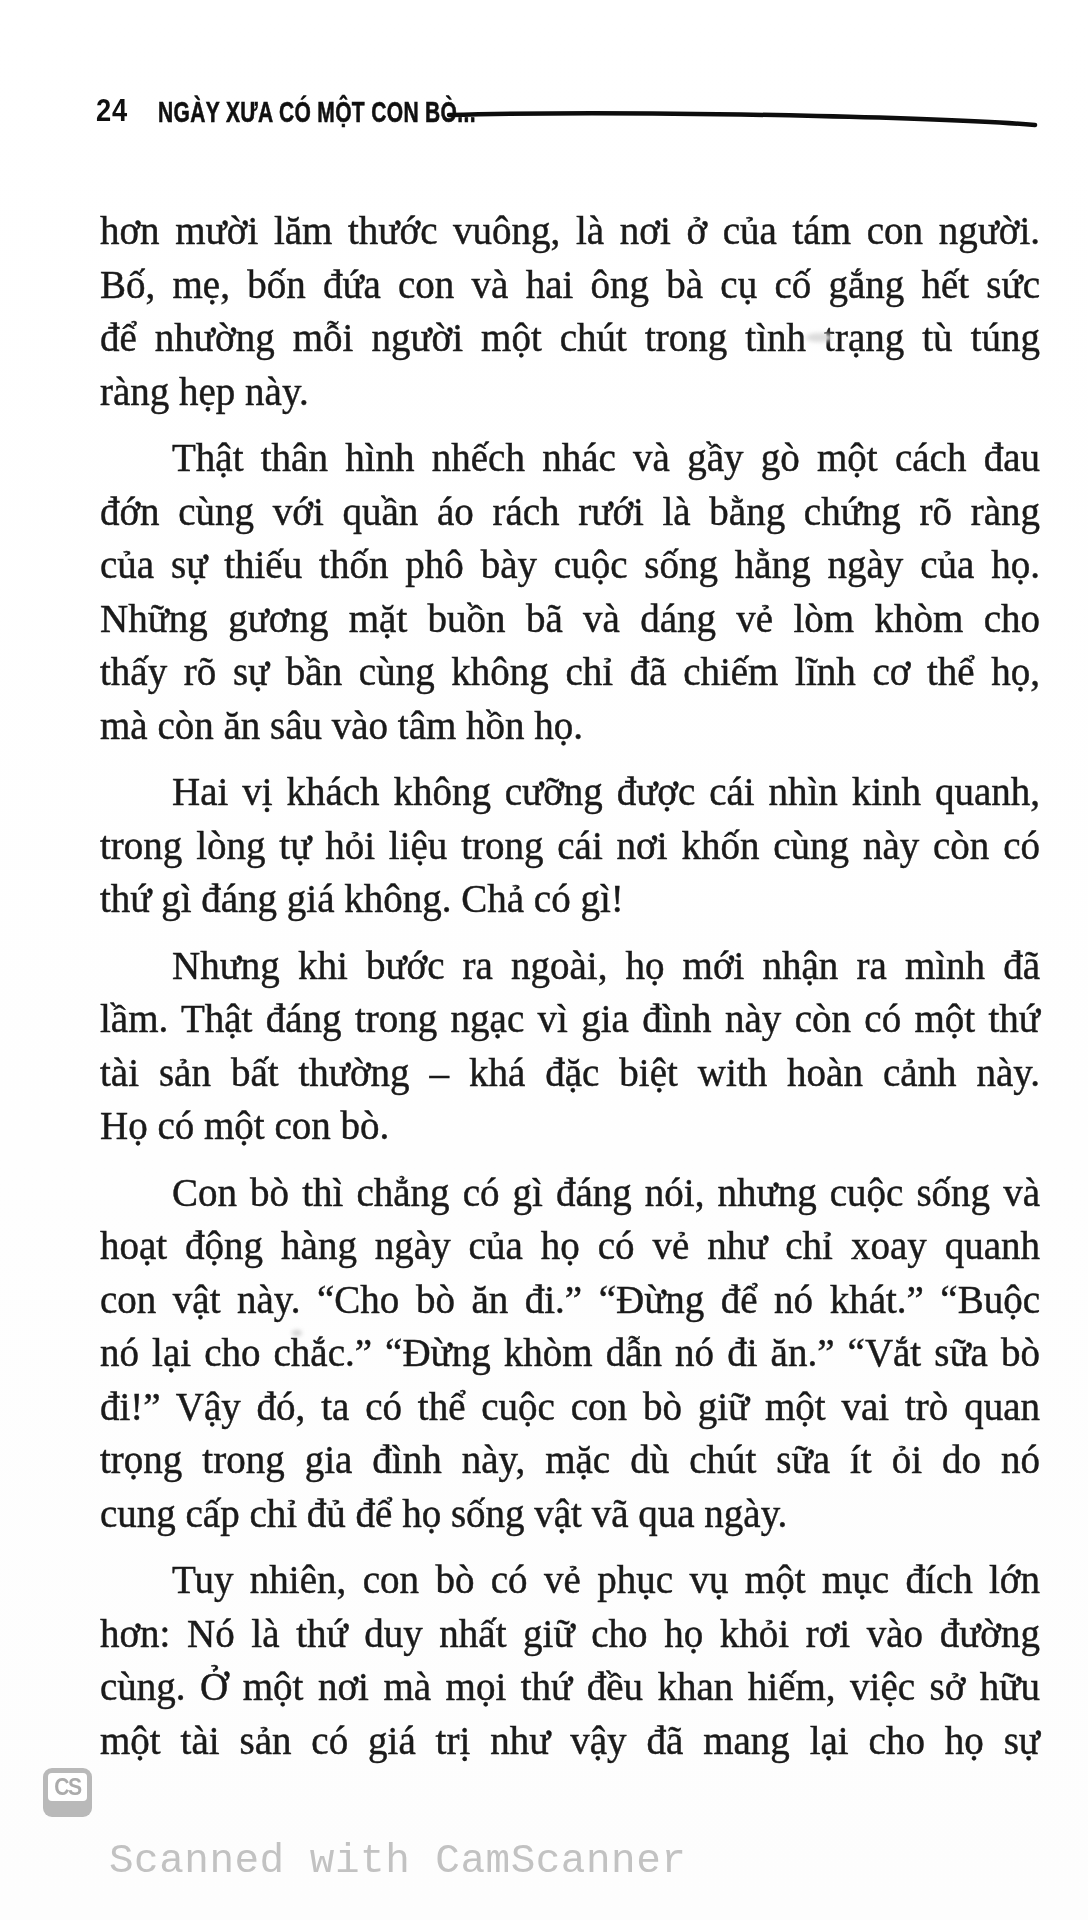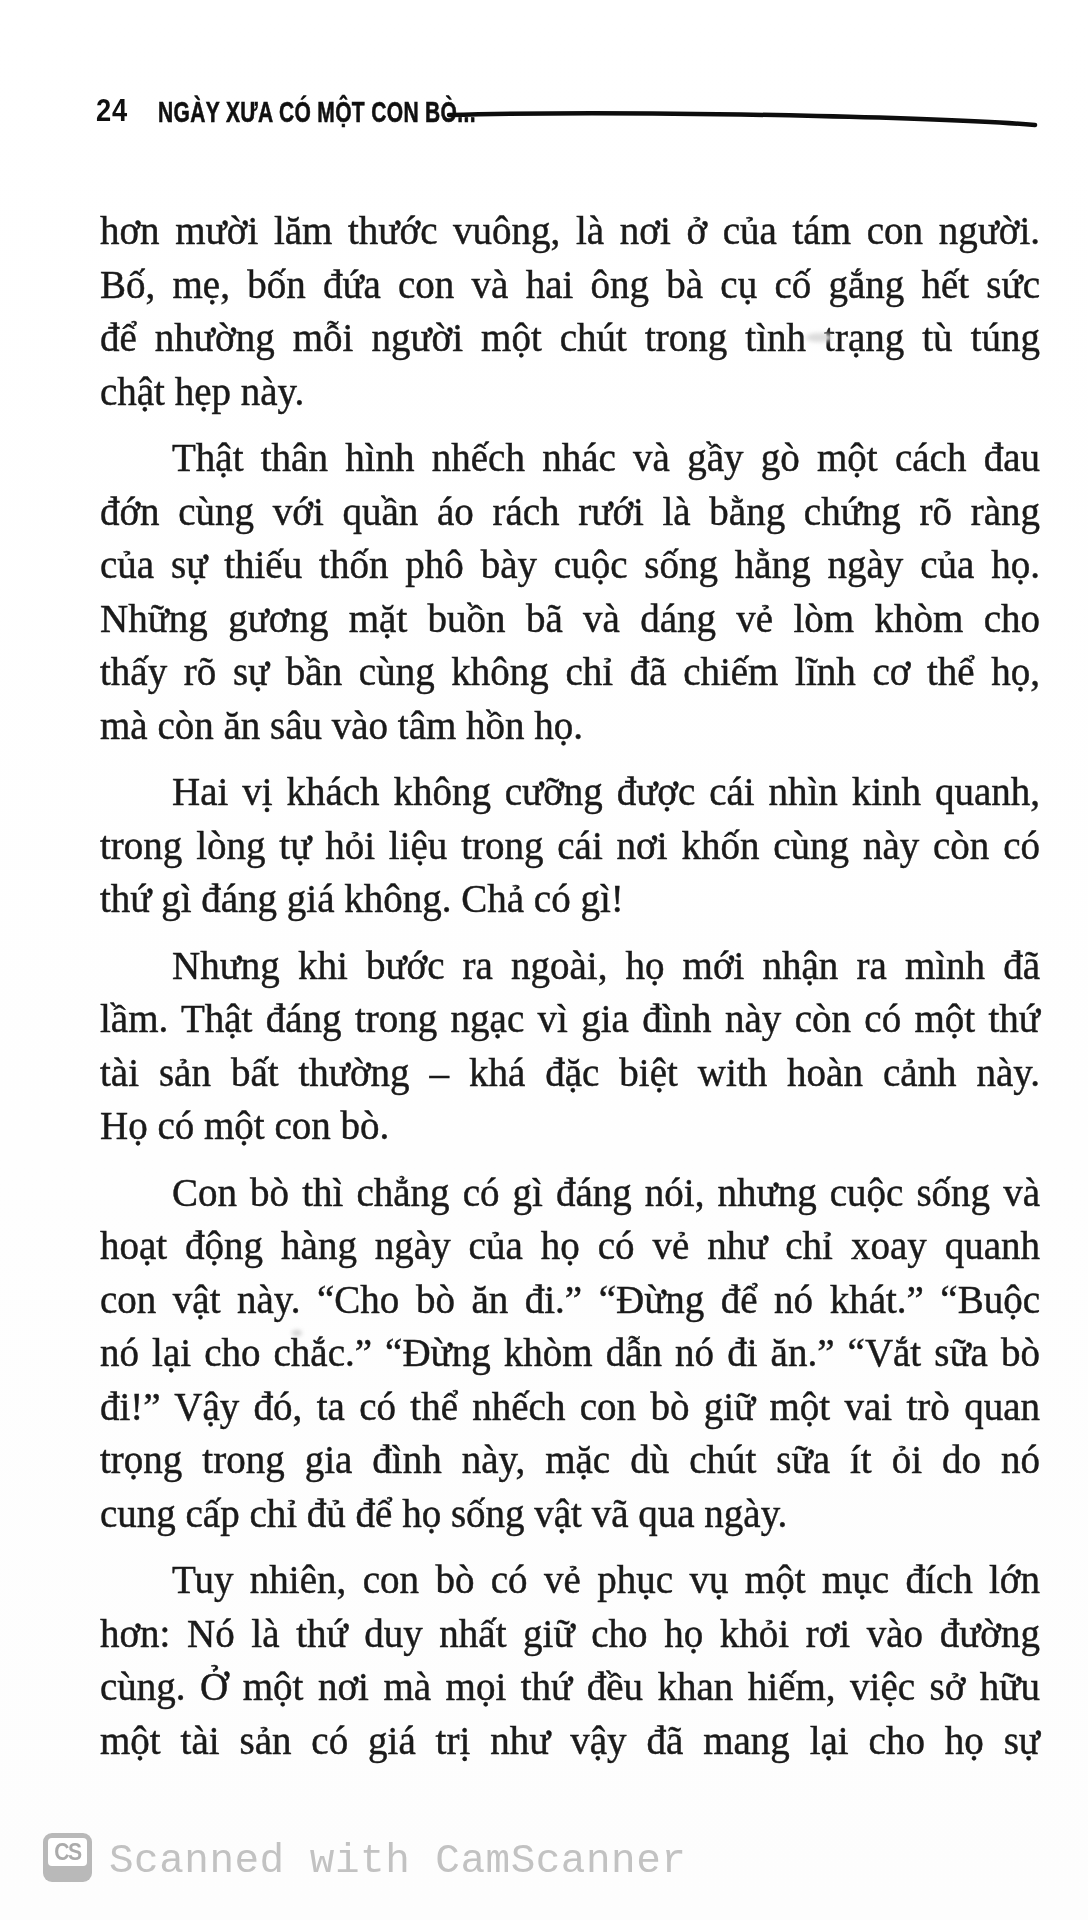--- a/index.html
+++ b/index.html
@@ -55,21 +55,21 @@
   
   .spot {
     position: absolute; border-radius: 50%;
     background: #dcdcdc; filter: blur(2px);
   }
   .spot.s1 { left: 806px; top: 333px; width: 26px; height: 9px; }
   .spot.s2 { left: 292px; top: 1330px; width: 10px; height: 6px; background:#cfcfcf; }
 
   
   .wm-icon {
-    position: absolute; left: 43px; top: 1833px;
+    position: absolute; left: 43px; top: 1768px;
     width: 49px; height: 49px;
     background: #b9b9b9; border-radius: 9px;
   }
   .wm-icon-inner {
     position: absolute; left: 5px; top: 5px;
     width: 39px; height: 28px;
     background: #ffffff; border-radius: 4px;
     display: flex; align-items: center; justify-content: center;
   }
   .wm-icon-inner span {
@@ -95,21 +95,21 @@
     <svg class="header-rule" viewBox="0 0 592 26" preserveAspectRatio="none">
       <path d="M2,9 C120,5.5 260,7.5 370,10 C460,12 540,15 588,19" fill="none" stroke="#0d0d0d" stroke-width="4.5" stroke-linecap="round"></path>
     </svg>
   </header>
 
   <main class="page-text" id="page-text" style="color: rgb(26, 26, 26);">
       <div class="para">
         <div class="line">hơn mười lăm thước vuông, là nơi ở của tám con người.</div>
         <div class="line">Bố, mẹ, bốn đứa con và hai ông bà cụ cố gắng hết sức</div>
         <div class="line">để nhường mỗi người một chút trong tình trạng tù túng</div>
-        <div class="line">chật hẹp này.</div>
+        <div class="line">ràng hẹp này.</div>
       </div>
       <div class="para indent">
         <div class="line">Thật thân hình nhếch nhác và gầy gò một cách đau</div>
         <div class="line">đớn cùng với quần áo rách rưới là bằng chứng rõ ràng</div>
         <div class="line">của sự thiếu thốn phô bày cuộc sống hằng ngày của họ.</div>
         <div class="line">Những gương mặt buồn bã và dáng vẻ lòm khòm cho</div>
         <div class="line">thấy rõ sự bần cùng không chỉ đã chiếm lĩnh cơ thể họ,</div>
         <div class="line">mà còn ăn sâu vào tâm hồn họ.</div>
       </div>
       <div class="para indent">
@@ -121,21 +121,21 @@
         <div class="line">Nhưng khi bước ra ngoài, họ mới nhận ra mình đã</div>
         <div class="line">lầm. Thật đáng trong ngạc vì gia đình này còn có một thứ</div>
         <div class="line">tài sản bất thường – khá đặc biệt with hoàn cảnh này.</div>
         <div class="line">Họ có một con bò.</div>
       </div>
       <div class="para indent">
         <div class="line">Con bò thì chẳng có gì đáng nói, nhưng cuộc sống và</div>
         <div class="line">hoạt động hàng ngày của họ có vẻ như chỉ xoay quanh</div>
         <div class="line">con vật này. “Cho bò ăn đi.” “Đừng để nó khát.” “Buộc</div>
         <div class="line">nó lại cho chắc.” “Đừng khòm dẫn nó đi ăn.” “Vắt sữa bò</div>
-        <div class="line">đi!” Vậy đó, ta có thể nhếch con bò giữ một vai trò quan</div>
+        <div class="line">đi!” Vậy đó, ta có thể cuộc con bò giữ một vai trò quan</div>
         <div class="line">trọng trong gia đình này, mặc dù chút sữa ít ỏi do nó</div>
         <div class="line">cung cấp chỉ đủ để họ sống vật vã qua ngày.</div>
       </div>
       <div class="para indent jlast">
         <div class="line">Tuy nhiên, con bò có vẻ phục vụ một mục đích lớn</div>
         <div class="line">hơn: Nó là thứ duy nhất giữ cho họ khỏi rơi vào đường</div>
         <div class="line">cùng. Ở một nơi mà mọi thứ đều khan hiếm, việc sở hữu</div>
         <div class="line">một tài sản có giá trị như vậy đã mang lại cho họ sự</div>
       </div>
     </main>

